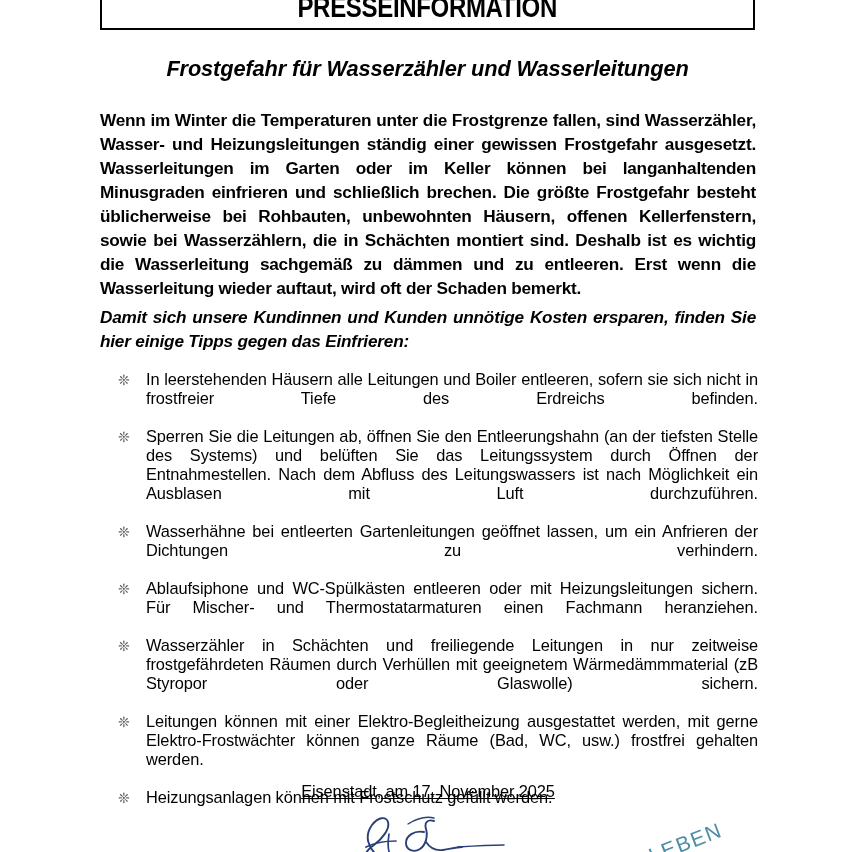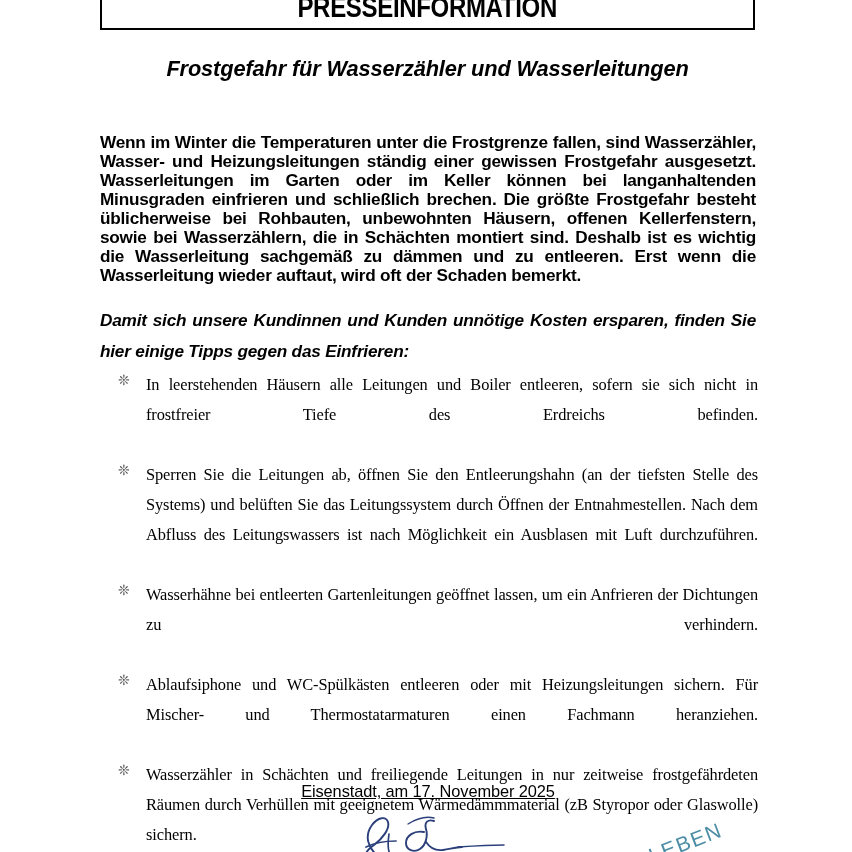--- a/index.html
+++ b/index.html
@@ -66,37 +66,36 @@
   }
 
   
   .intro {
     position: absolute;
     left: 100px;
     top: 108px;
     width: 656px;
     font-size: 17.2px;
     font-weight: bold;
-    line-height: 19px;
+    line-height: 24px;
     text-align: justify;
     text-justify: inter-word;
     letter-spacing: -0.22px;
-    margin-top: 25px;
   }
 
   
   .leadin {
     position: absolute;
     left: 100px;
     top: 305px;
     width: 656px;
     font-size: 17.2px;
     font-weight: bold;
     font-style: italic;
-    line-height: 31px;
+    line-height: 24px;
     text-align: justify;
     letter-spacing: -0.2px;
   }
 
   
   .tips {
     position: absolute;
     left: 118px;
     top: 370px;
     width: 640px;
@@ -111,25 +110,24 @@
     flex: 0 0 28px;
     font-size: 14px;
     line-height: 21.3px;
     color: #555555;
     text-align: left;
     user-select: none;
   }
   .tip-text {
     flex: 1 1 auto;
     font-size: 16.4px;
-    line-height: 30px;
+    line-height: 19px;
     text-align: justify;
     text-justify: inter-word;
     letter-spacing: -0.1px;
-    font-family: Liberation Serif, serif;
   }
   .tip-text::after {
     content: "";
     display: inline-block;
     width: 100%;
   }
   .tip-text.nojust {
     text-align: left;
   }
 

